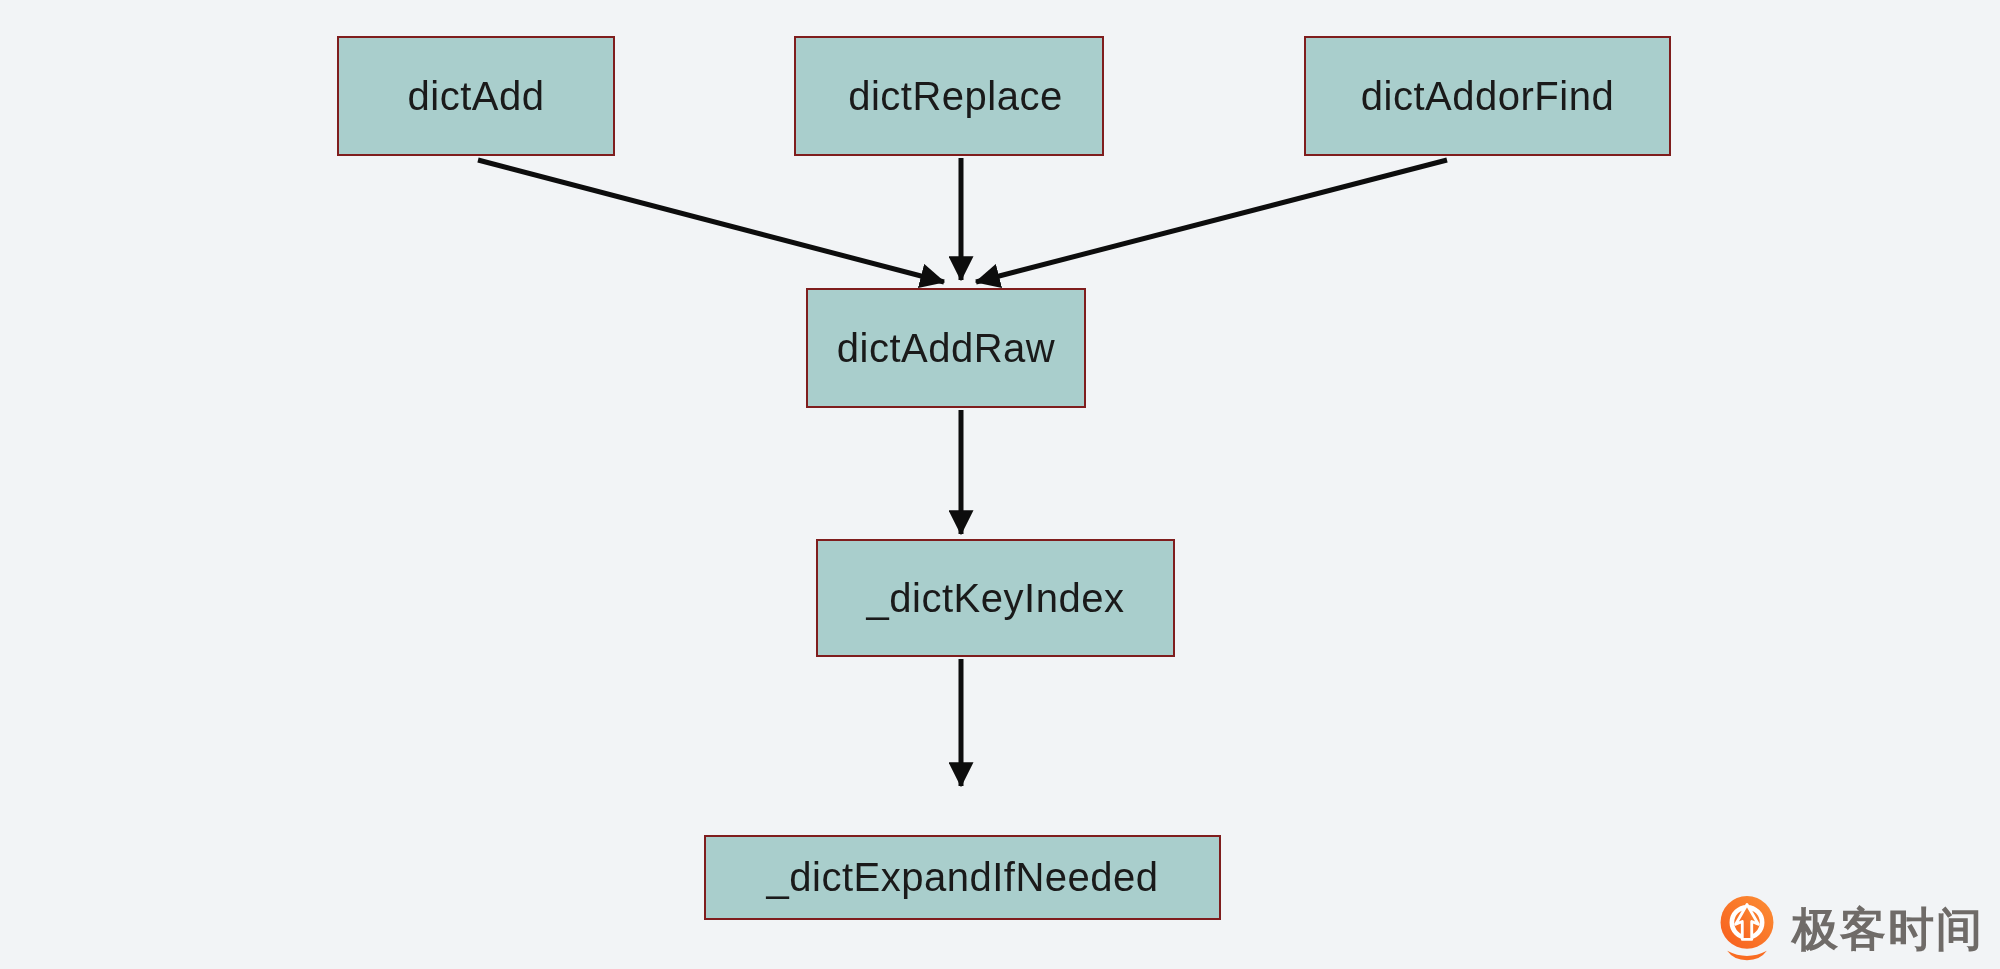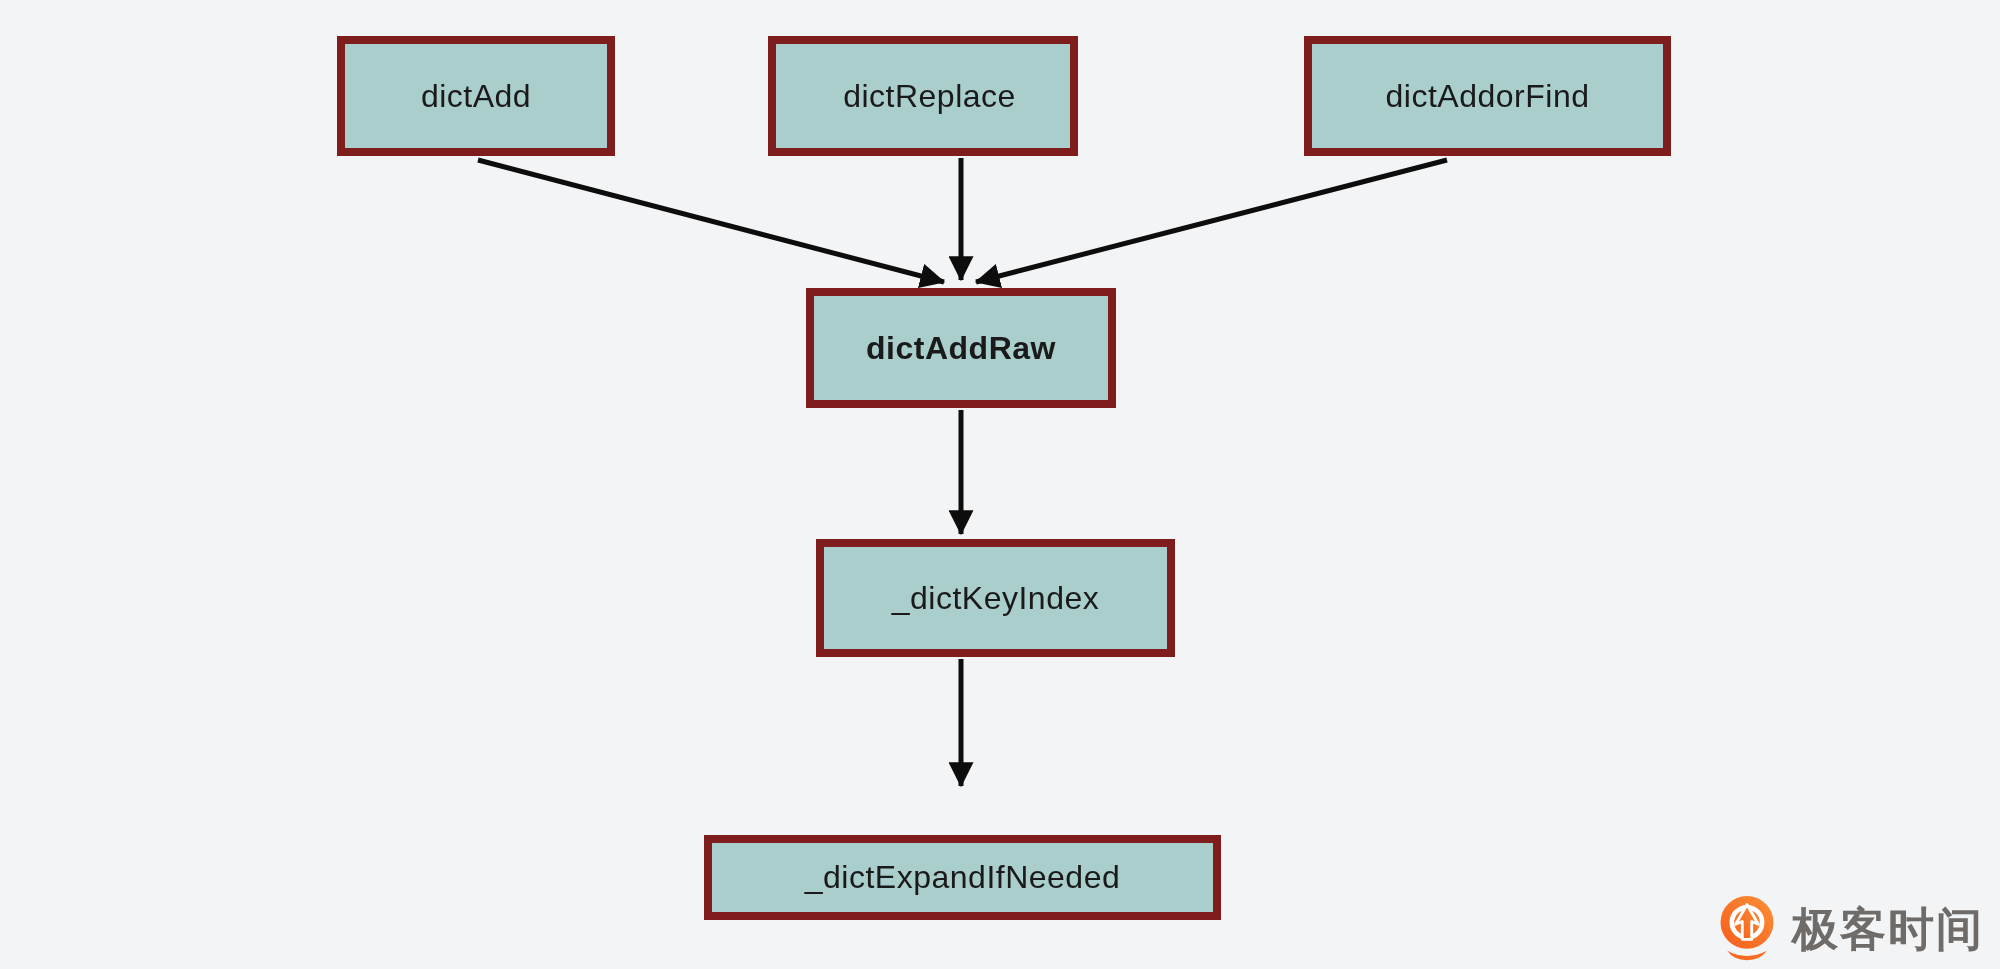--- a/index.html
+++ b/index.html
@@ -18,33 +18,33 @@
     position: absolute;
     left: 0;
     top: 0;
     width: 2000px;
     height: 969px;
   }
   .node {
     position: absolute;
     box-sizing: border-box;
     background: #a9cecc;
-    border: 8px solid #7f1d1d;
+    border: 2px solid #7f1d1d;
     display: flex;
     align-items: center;
     justify-content: center;
-    font-size: 32px;
+    font-size: 40px;
     color: #1a1a1a;
     letter-spacing: 0.5px;
     white-space: nowrap;
   }
   .node-dictAdd            { left: 337px; top: 36px;  width: 278px; height: 120px; }
-  .node-dictReplace        { left: 768px; top: 36px;  width: 310px; height: 120px; padding-left: 13px; }
+  .node-dictReplace        { left: 794px; top: 36px;  width: 310px; height: 120px; padding-left: 13px; }
   .node-dictAddorFind      { left: 1304px; top: 36px; width: 367px; height: 120px; }
-  .node-dictAddRaw         { left: 806px; top: 288px; width: 310px; height: 120px; font-weight: bold; }
+  .node-dictAddRaw         { left: 806px; top: 288px; width: 280px; height: 120px; }
   .node-dictKeyIndex       { left: 781px; top: 539px; width: 359px; height: 118px; margin-left: 35px; }
   .node-dictExpandIfNeeded { left: 704px; top: 835px; width: 517px; height: 85px; }
 
   .logo {
     position: absolute;
     right: 16px;
     bottom: 6px;
     display: flex;
     align-items: center;
     gap: 10px;

